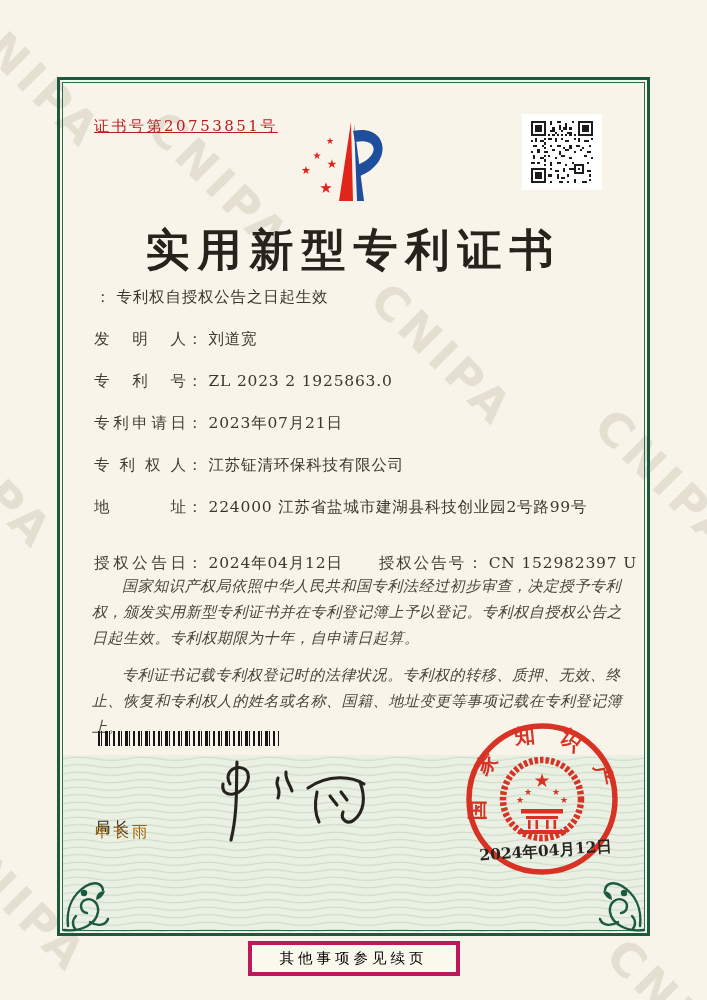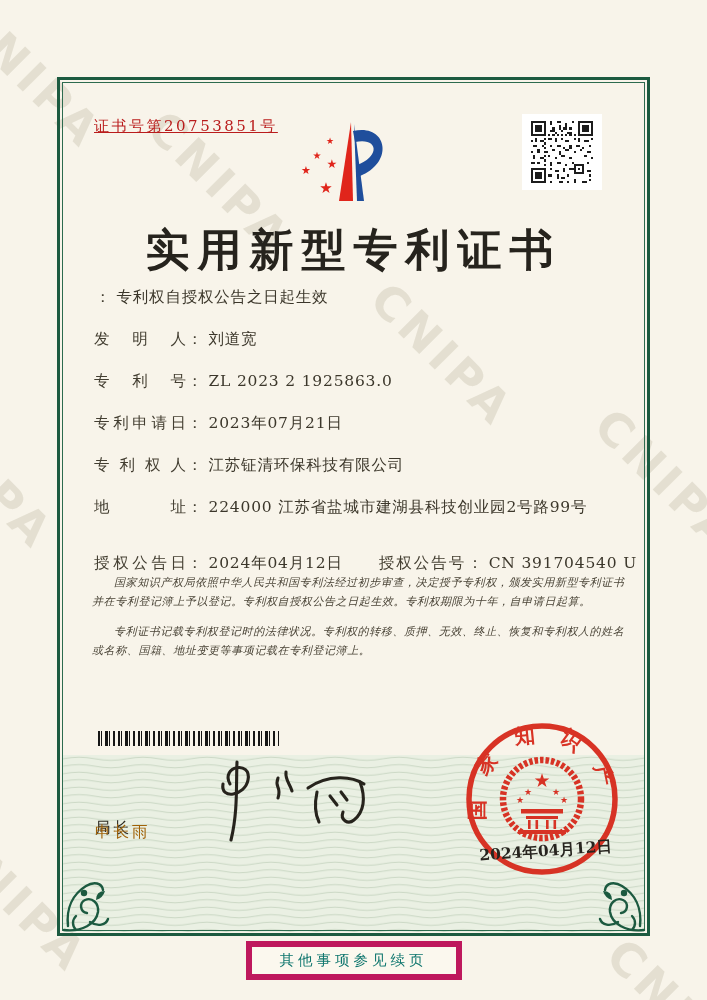--- a/index.html
+++ b/index.html
@@ -25,39 +25,39 @@
       display:flex;align-items:center;justify-content:center;z-index:5;}
   .title{position:absolute;left:0;right:0;top:221px;text-align:center;font-size:44px;font-weight:bold;
          letter-spacing:8px;color:#26231d;z-index:5;}
   .fields{position:absolute;left:94px;top:287px;width:530px;z-index:5;font-size:15.5px;color:#433e31;}
   .frow{display:flex;align-items:baseline;height:42px;}
   .flabel{display:inline-block;width:92px;text-align:justify;text-align-last:justify;flex:none;}
   .fcolon{flex:none;margin-left:1px;}
   .fvalue{margin-left:6px;letter-spacing:0.8px;color:#3c372b;white-space:nowrap;}
   .grant{display:flex;align-items:baseline;margin-left:36px;}
   .glabel{flex:none;letter-spacing:2px;margin-top:14px;}
-  .paras{position:absolute;left:92px;top:573px;width:534px;z-index:5;font-size:11px;line-height:1.74;
+  .paras{position:absolute;left:92px;top:573px;width:534px;z-index:5;font-size:15px;line-height:1.74;
          letter-spacing:0.6px;color:#4a4437;font-style:italic;}
   .paras p{margin:0 0 11px;text-indent:2em;}
   .barcode{position:absolute;left:98px;top:731px;width:181px;height:15px;z-index:5;
     background:repeating-linear-gradient(90deg,
       #161616 0 2px, transparent 2px 3px,
       #161616 3px 4px, transparent 4px 7px,
       #161616 7px 10px, transparent 10px 11px,
       #161616 11px 12px, transparent 12px 15px,
       #161616 15px 17px, transparent 17px 20px);}
   .director-title{position:absolute;left:95px;top:818px;font-size:15.5px;color:#2e2b23;letter-spacing:3px;z-index:5;}
   .director-name{position:absolute;left:95px;top:822px;font-size:15.5px;color:#a16207;letter-spacing:3px;z-index:5;}
   .signature{position:absolute;left:190px;top:754px;z-index:5;}
   .seal{position:absolute;left:464px;top:721px;z-index:6;opacity:0.95;}
   .page-note{position:absolute;left:0;right:0;top:907px;text-align:center;font-size:12.5px;
              color:#37332a;letter-spacing:1px;z-index:5;}
   .footer-note{position:absolute;left:0;right:0;top:941px;text-align:center;z-index:5;}
-  .footer-chip{display:inline-block;background:#fbf8ee;border:6px solid #be185d;
-               padding:4px 28px;font-size:14.5px;letter-spacing:4px;color:#0f766e;}
+  .footer-chip{display:inline-block;background:#fbf8ee;border:4px solid #be185d;
+               padding:4px 28px;font-size:14.5px;letter-spacing:4px;color:#000000;}
 </style>
 </head>
 <body>
 
 <div class="page">
 
   <span class="wm" style="left:-14px;top:-6px">CNIPA</span>
   <span class="wm" style="left:175px;top:100px">CNIPA</span>
   <span class="wm" style="left:398px;top:272px">CNIPA</span>
   <span class="wm" style="left:-62px;top:395px">CNIPA</span>
@@ -175,21 +175,21 @@
         <span class="fcolon">：</span>
         <span class="fvalue">224000 江苏省盐城市建湖县科技创业园2号路99号</span>
     </div>
     <div class="frow">
       <span class="flabel">授权公告日</span>
         <span class="fcolon">：</span>
         <span class="fvalue">2024年04月12日</span>
       <span class="grant">
         <span class="glabel">授权公告号</span>
           <span class="fcolon">：</span>
-          <span class="fvalue">CN 391704540 U</span>
+          <span class="fvalue">CN 152982397 U</span>
       </span>
     </div>
   </div>
 
   <div class="paras">
     <p>国家知识产权局依照中华人民共和国专利法经过初步审查，决定授予专利权，颁发实用新型专利证书并在专利登记簿上予以登记。专利权自授权公告之日起生效。专利权期限为十年，自申请日起算。</p>
     <p>专利证书记载专利权登记时的法律状况。专利权的转移、质押、无效、终止、恢复和专利权人的姓名或名称、国籍、地址变更等事项记载在专利登记簿上。</p>
   </div>
 
   <div class="barcode"></div>

